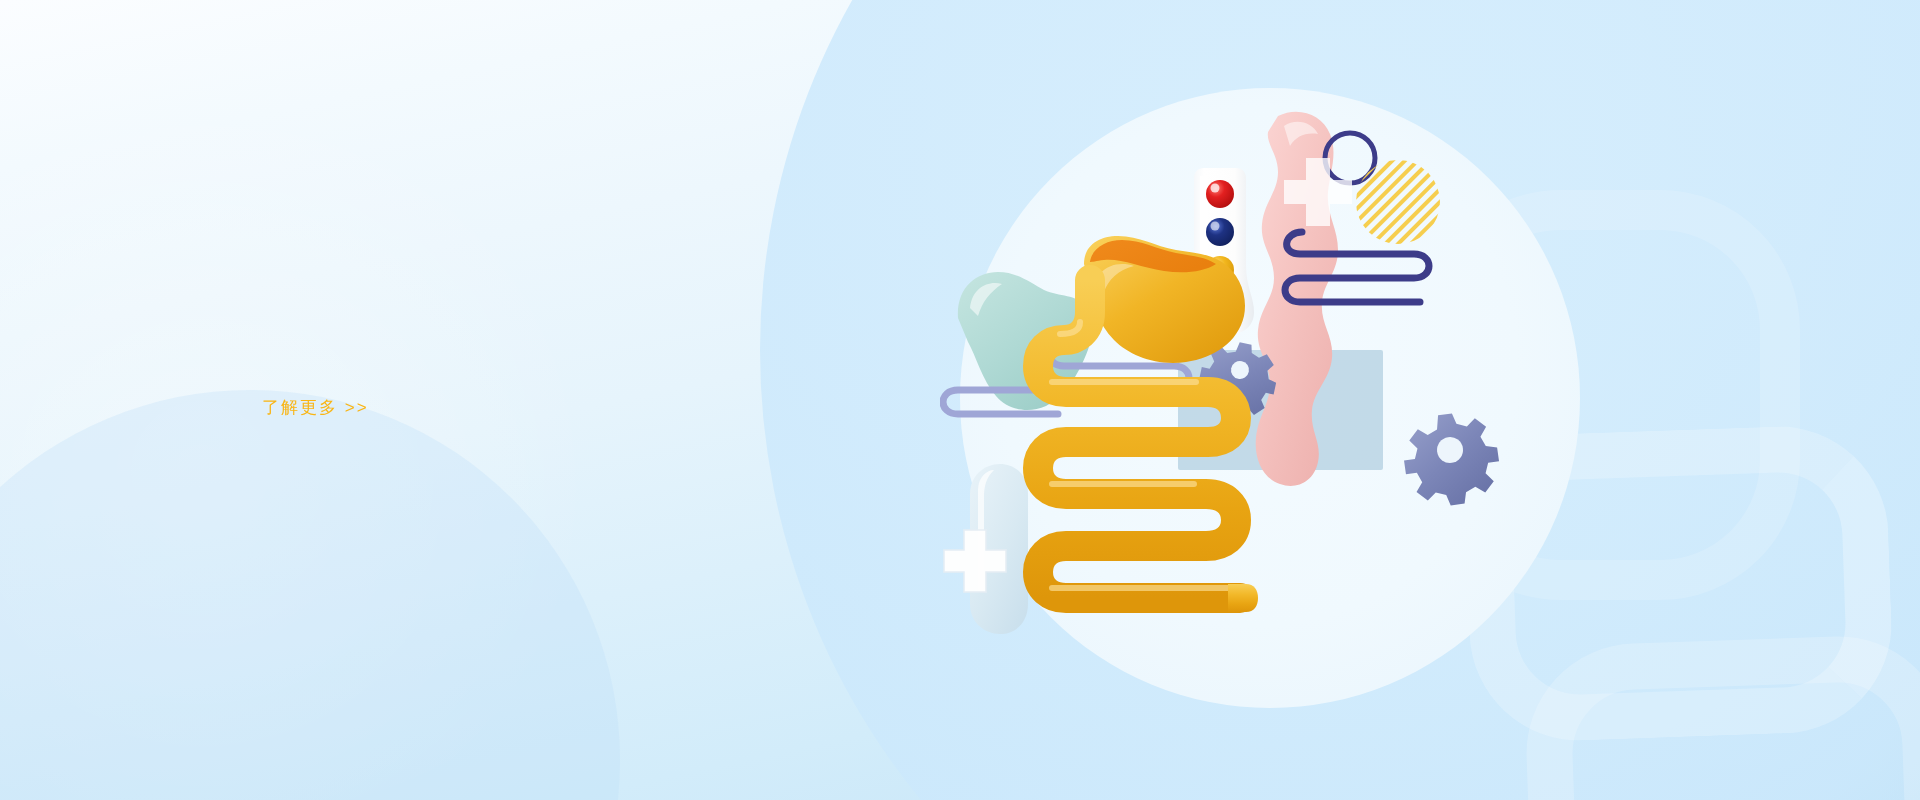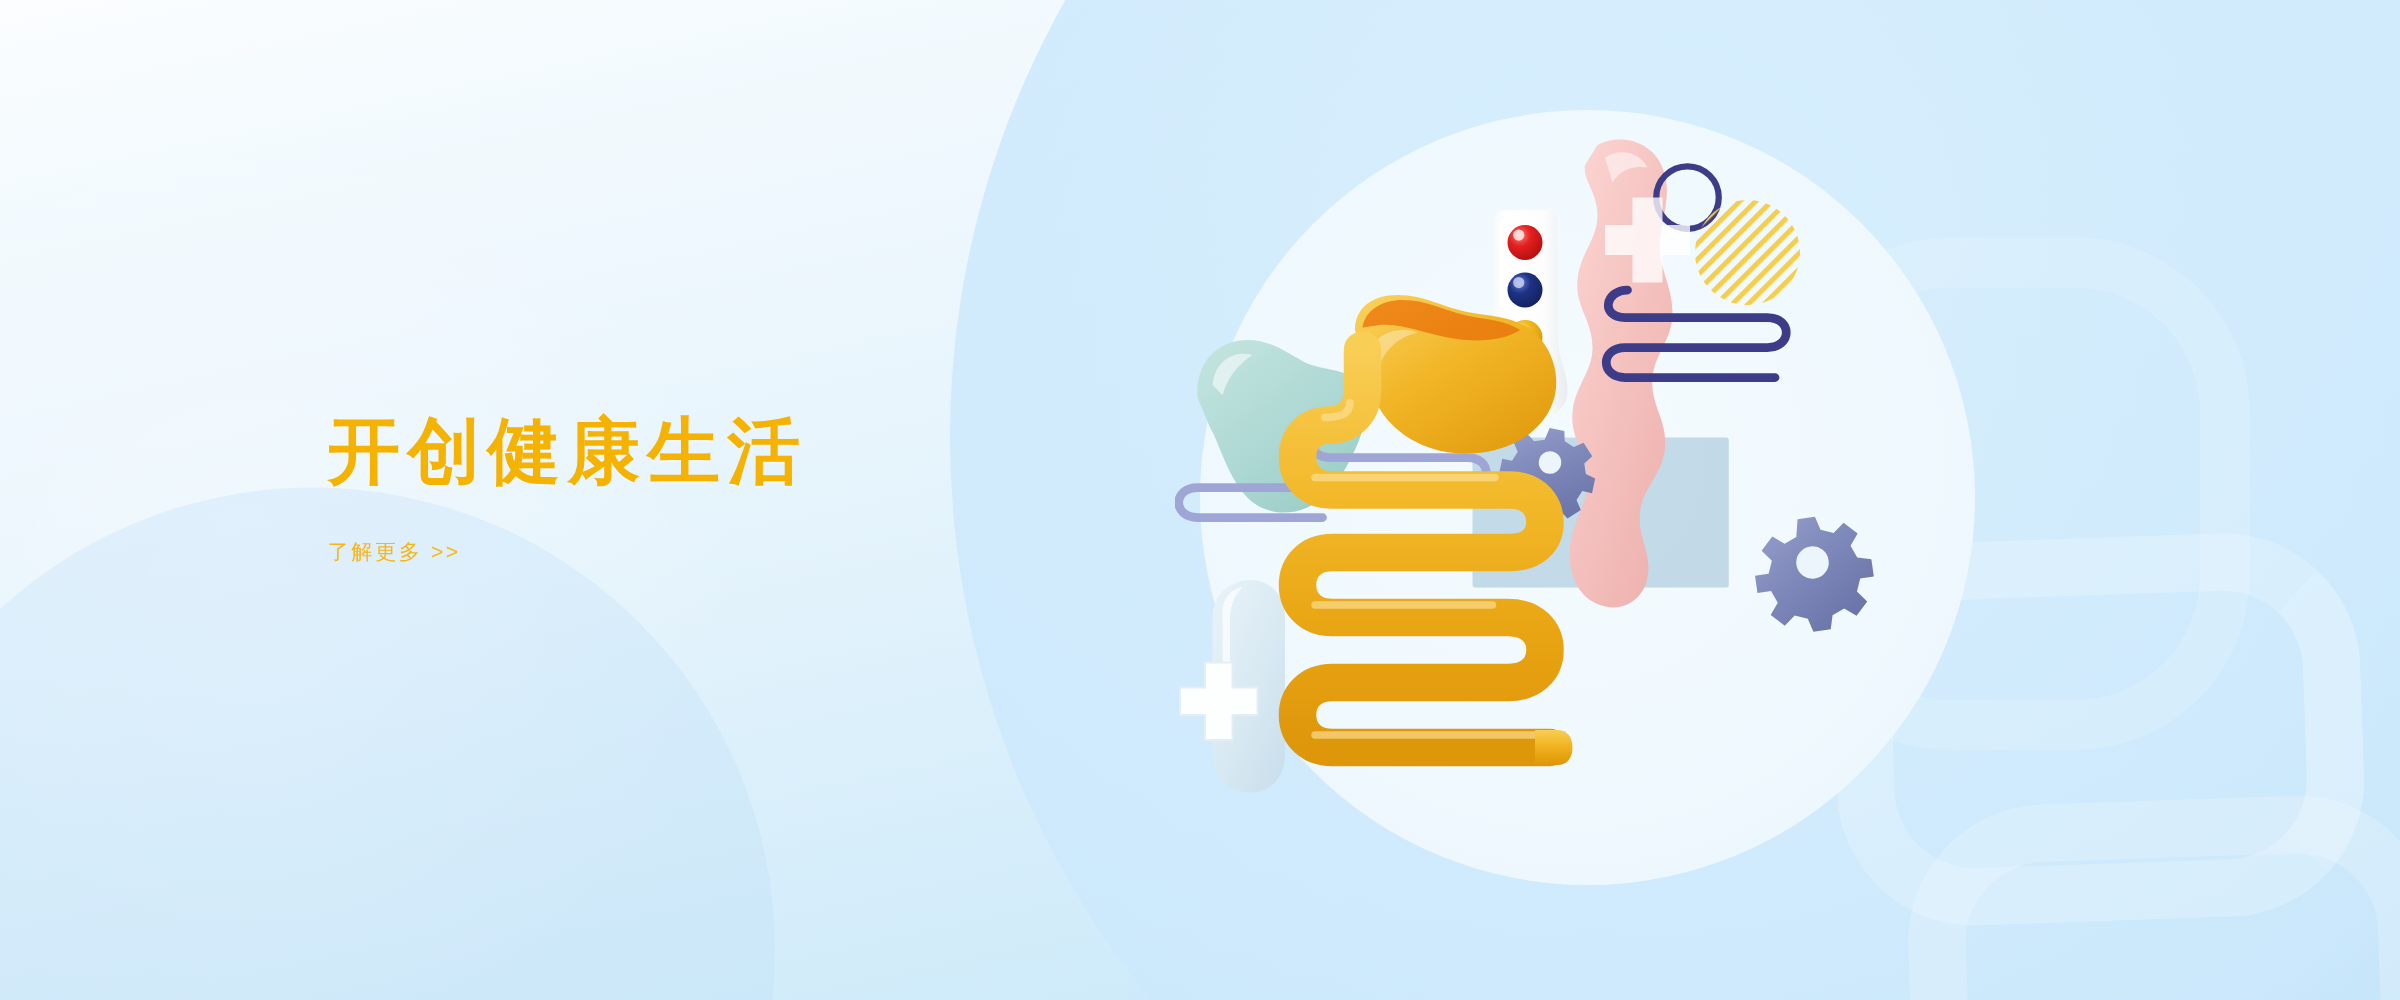--- a/index.html
+++ b/index.html
@@ -82,21 +82,21 @@
     font-size: 58px;
     font-weight: 700;
     letter-spacing: 6px;
     line-height: 1.52;
     margin: 0;
     white-space: nowrap;
     text-shadow: 0 1px 0 rgba(255,255,255,0.35);
   }
   #learn-more {
     display: inline-block;
-    margin-top: 24px;
+    margin-top: 78px;
     color: #f9b514;
     font-size: 17px;
     letter-spacing: 2px;
     text-decoration: none;
     cursor: pointer;
     white-space: nowrap;
   }
 
   
   #illustration {
@@ -121,21 +121,20 @@
 <div id="banner">
 
   <div class="bg-deco" id="deco-arc-right"></div>
   <div class="bg-deco" id="deco-soft-left"></div>
   <div class="bg-deco" id="deco-circle-bottomleft"></div>
   <div class="bg-deco" id="deco-watermark-3"></div>
   <div class="bg-deco" id="deco-watermark-1"></div>
   <div class="bg-deco" id="deco-watermark-2"></div>
 
   <div id="copy">
-    <h1 class="headline">开创健康生活</h1>
     <a id="learn-more" href="#">了解更多 &gt;&gt;</a>
   </div>
 
   <div id="illustration">
     <div id="illus-halo"></div>
 
     <svg id="illus-svg" width="640" height="700" viewBox="0 0 640 700" xmlns="http://www.w3.org/2000/svg">
       <defs>
         <linearGradient id="gIntestine" x1="0" y1="0" x2="0" y2="1">
           <stop offset="0%" stop-color="#F8CE55"></stop>

